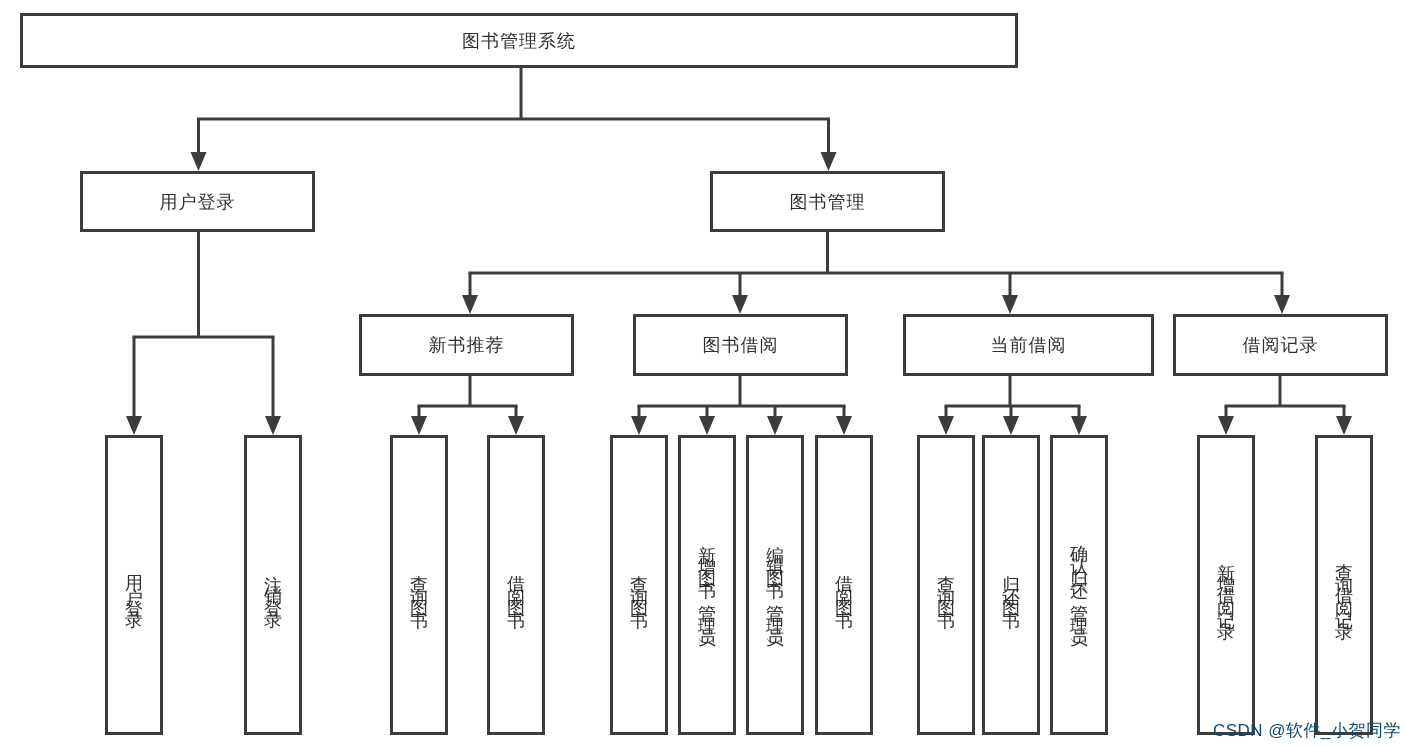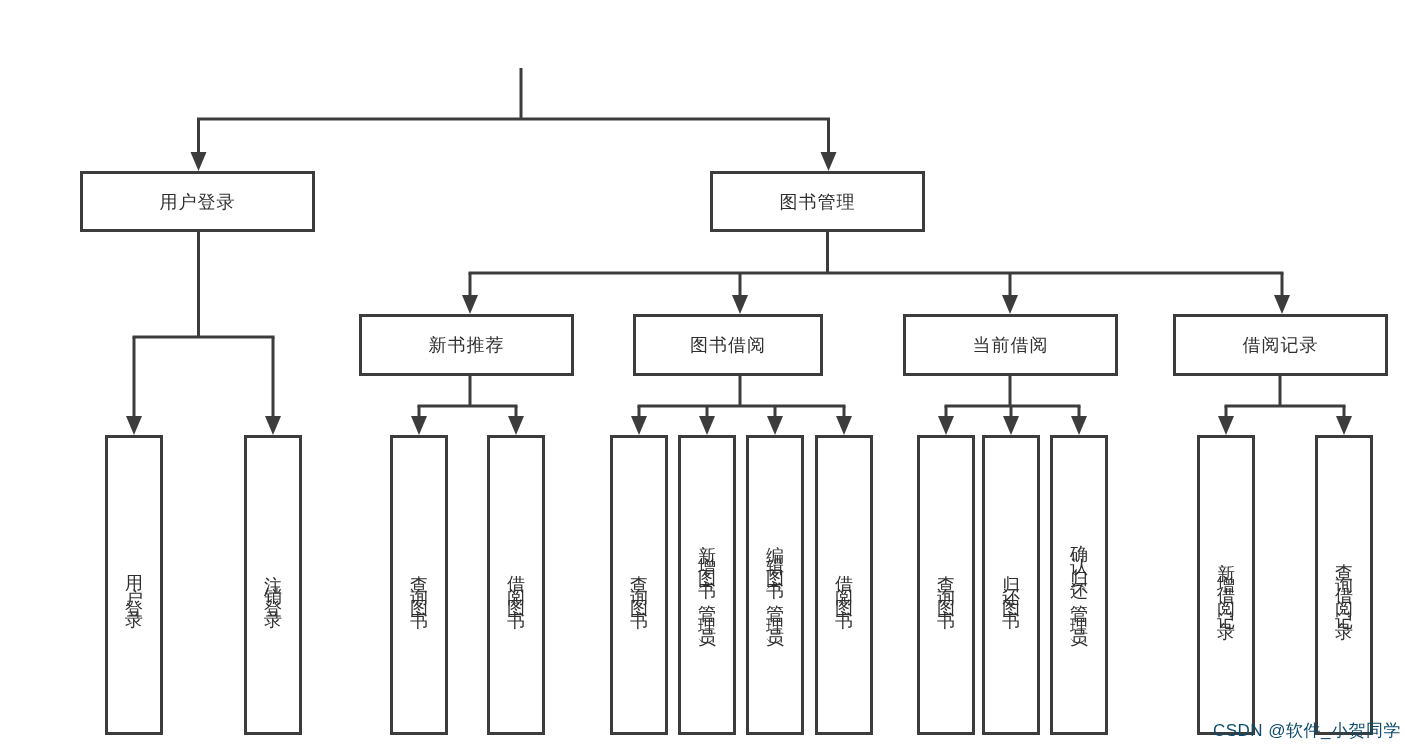--- a/index.html
+++ b/index.html
@@ -75,35 +75,38 @@
       <polygon points="699,416 715,416 707,435" fill="#3c3c3c"></polygon>
       <polygon points="767,416 783,416 775,435" fill="#3c3c3c"></polygon>
       <polygon points="836,416 852,416 844,435" fill="#3c3c3c"></polygon>
       <polygon points="938,416 954,416 946,435" fill="#3c3c3c"></polygon>
       <polygon points="1003,416 1019,416 1011,435" fill="#3c3c3c"></polygon>
       <polygon points="1071,416 1087,416 1079,435" fill="#3c3c3c"></polygon>
       <polygon points="1218,416 1234,416 1226,435" fill="#3c3c3c"></polygon>
       <polygon points="1336,416 1352,416 1344,435" fill="#3c3c3c"></polygon>
     </svg>
 
+  <div class="box" style="left:20px;top:13px;width:998px;height:55px;">
+    <span>图书管理系统</span>
+  </div>
 
   <div class="box" style="left:80px;top:171px;width:235px;height:61px;">
     <span>用户登录</span>
   </div>
-  <div class="box" style="left:710px;top:171px;width:215px;height:61px;">
+  <div class="box" style="left:710px;top:171px;width:235px;height:61px;">
     <span>图书管理</span>
   </div>
 
   <div class="box" style="left:359px;top:314px;width:215px;height:62px;">
     <span>新书推荐</span>
   </div>
-  <div class="box" style="left:633px;top:314px;width:190px;height:62px;">
+  <div class="box" style="left:633px;top:314px;width:215px;height:62px;">
     <span>图书借阅</span>
   </div>
-  <div class="box" style="left:903px;top:314px;width:215px;height:62px;">
+  <div class="box" style="left:903px;top:314px;width:251px;height:62px;">
     <span>当前借阅</span>
   </div>
   <div class="box" style="left:1173px;top:314px;width:215px;height:62px;">
     <span>借阅记录</span>
   </div>
 
   <div class="box vbox" style="left:105px;top:435px;width:58px;height:300px;">
     <span class="vtext">用户登录</span>
   </div>
   <div class="box vbox" style="left:244px;top:435px;width:58px;height:300px;">

